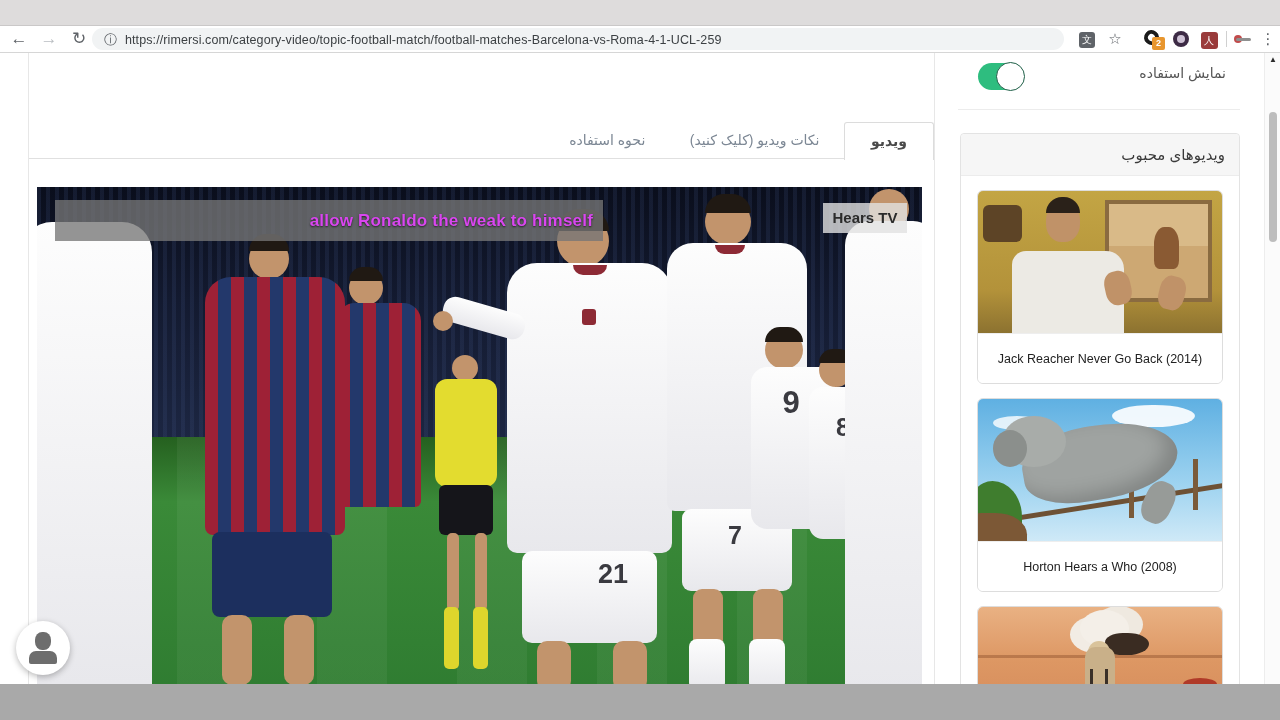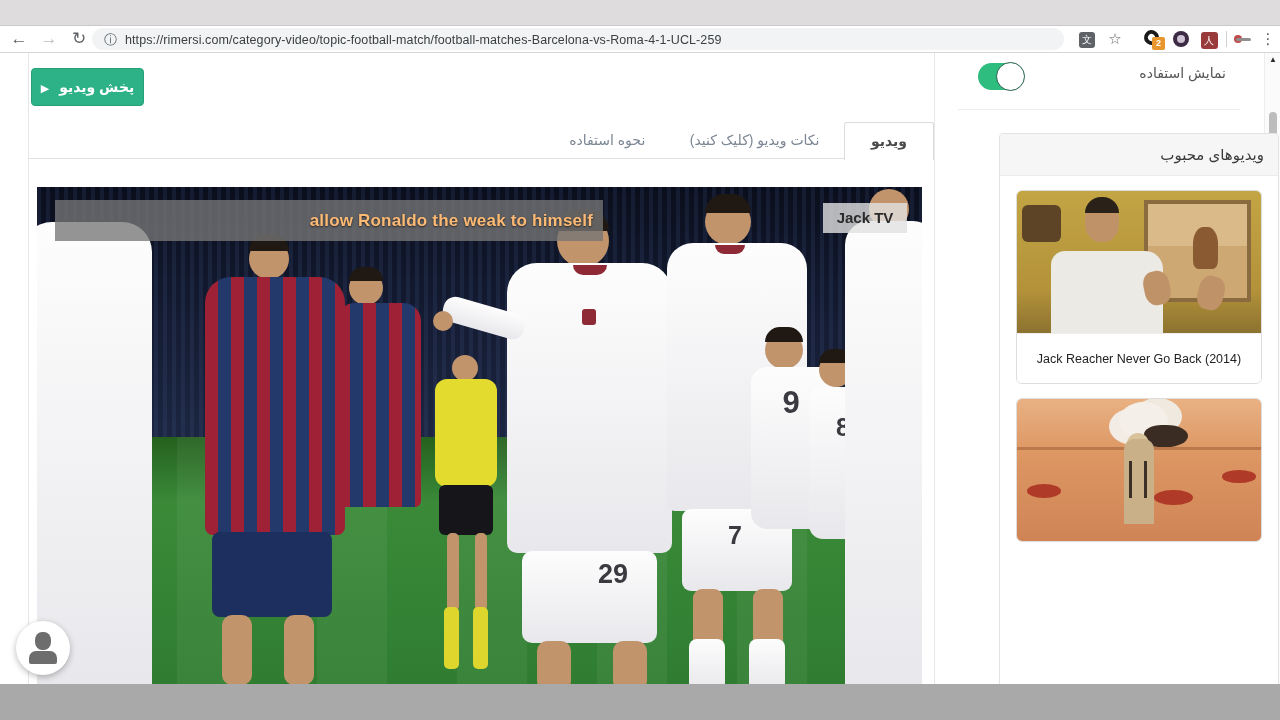--- a/index.html
+++ b/index.html
@@ -56,32 +56,32 @@
   .pitch { position:absolute; left:0; top:250px; width:100%; height:260px;
            background:linear-gradient(180deg,#25601f 0%,#3a8a38 25%,#2f7c31 100%); }
   .pitch:after { content:""; position:absolute; inset:0; background:repeating-linear-gradient(90deg, rgba(255,255,255,.05) 0 70px, transparent 70px 140px); }
   .ply, .ply div { position:absolute; }
   .skin { background:#c2946c; border-radius:50%; }
   .hair { background:#201913; border-radius:22px 22px 0 0; }
   .white-kit { background:linear-gradient(180deg,#fdfdfd,#e8e8ec); }
   .stripes { background:repeating-linear-gradient(90deg,#9e2136 0 13px,#23386b 13px 26px); }
   .jersey-num { font-weight:bold; color:#3a3a40; text-align:center; }
   .caption-bar { position:absolute; left:18px; top:13px; width:548px; height:41px; background:rgba(118,118,118,.78); z-index:5;
-                 color:#fdba74; font-weight:bold; font-size:17px; line-height:41px; text-align:right; padding-right:10px;
+                 color:#d946ef; font-weight:bold; font-size:17px; line-height:41px; text-align:right; padding-right:10px;
                  text-shadow:0 1px 2px rgba(0,0,0,.65); letter-spacing:.2px; }
   .watermark { position:absolute; left:786px; top:16px; width:84px; height:30px; background:rgba(225,225,225,.8); z-index:5;
                color:#2b2b2b; font-weight:bold; font-size:15px; line-height:30px; text-align:center; }
 
   
   .toggle-card { position:absolute; left:958px; top:53px; width:282px; height:57px; background:#fff; border-bottom:1px solid #ececec; }
   .toggle { position:absolute; left:20px; top:10px; width:44px; height:27px; background:#2ebd7f; border-radius:14px; cursor:pointer; }
   .toggle .knob { position:absolute; right:-3px; top:-1px; width:29px; height:29px; background:#fff; border:1px solid #1d5e46; border-radius:50%; }
   .toggle-label { position:absolute; right:14px; top:12px; font-size:14px; color:#555; direction:rtl; }
 
-  .popular-card { position:absolute; left:960px; top:133px; width:280px; height:560px; background:#fff; border:1px solid #e3e3e3; border-radius:4px 4px 0 0;margin-left:39px; }
+  .popular-card { position:absolute; left:960px; top:133px; width:280px; height:560px; background:#fff; border:1px solid #e3e3e3; border-radius:4px 4px 0 0; }
   .popular-header { height:42px; background:#f6f6f6; border-bottom:1px solid #ececec; border-radius:4px 4px 0 0;
                     line-height:42px; text-align:right; padding-right:14px; font-size:15px; color:#3a3a3a; direction:rtl; }
   .thumb-card { position:relative; width:246px; margin:14px auto 0 auto; border:1px solid #ddd; border-radius:6px; overflow:hidden; background:#fff; cursor:pointer; }
   .thumb-img { position:relative; width:100%; height:142px; overflow:hidden; }
   .thumb-img div { position:absolute; }
   .thumb-cap { height:50px; line-height:50px; text-align:center; font-size:12.5px; color:#222; background:#fff; border-top:1px solid #eee; }
 
   
   .jr-wall { inset:0; background:linear-gradient(180deg,#c3a544 0%,#b3923a 70%,#8c7230 100%); }
   .jr-paint { left:52%; top:6%; width:44%; height:72%; background:#cda873; border:4px solid #8a6b40; }
@@ -153,24 +153,20 @@
   </div>
   <div class="tb-ic ic-menu">⋮</div>
 </div>
 
 <div class="scrollbar">
   <div class="up">▲</div>
   <div class="thumb"></div>
 </div>
 
 <div class="main-col">
-  <div class="play-btn">
-    <span>پخش ویدیو</span>
-    <span class="tri">▶</span>
-  </div>
 
   <div class="tabbar">
     <span class="tab active">ویدیو</span>
     <span class="tab">نکات ویدیو (کلیک کنید)</span>
     <span class="tab">نحوه استفاده</span>
   </div>
   <div class="tabline"></div>
 </div>
 
 <div class="video">
@@ -204,21 +200,21 @@
   </div>
   <div class="ply">
     <div class="skin" style="left:520px;top:28px;width:52px;height:52px;"></div>
     <div class="hair" style="left:520px;top:22px;width:52px;height:22px;"></div>
     <div class="white-kit" style="left:470px;top:76px;width:165px;height:290px;border-radius:30px 30px 10px 10px;"></div>
     <div style="left:536px;top:78px;width:34px;height:10px;background:#8d2a35;border-radius:0 0 12px 12px;"></div>
     <div style="left:545px;top:122px;width:14px;height:16px;background:#8d2a35;border-radius:3px;"></div>
     <div class="white-kit" style="left:405px;top:118px;width:84px;height:26px;border-radius:12px;transform:rotate(16deg);"></div>
     <div class="skin" style="left:396px;top:124px;width:20px;height:20px;"></div>
     <div class="white-kit" style="left:485px;top:364px;width:135px;height:92px;border-radius:10px;"></div>
-    <div class="jersey-num" style="left:548px;top:372px;width:56px;font-size:27px;">29</div>
+    <div class="jersey-num" style="left:548px;top:372px;width:56px;font-size:27px;">21</div>
     <div class="skin" style="left:500px;top:454px;width:34px;height:50px;border-radius:10px;"></div>
     <div class="skin" style="left:576px;top:454px;width:34px;height:50px;border-radius:10px;"></div>
   </div>
   <div class="ply">
     <div class="skin" style="left:668px;top:12px;width:46px;height:46px;"></div>
     <div class="hair" style="left:668px;top:7px;width:46px;height:19px;"></div>
     <div class="white-kit" style="left:630px;top:56px;width:140px;height:268px;border-radius:26px 26px 8px 8px;"></div>
     <div style="left:678px;top:58px;width:30px;height:9px;background:#8d2a35;border-radius:0 0 10px 10px;"></div>
     <div class="white-kit" style="left:645px;top:322px;width:110px;height:82px;border-radius:9px;"></div>
     <div class="jersey-num" style="left:678px;top:334px;width:40px;font-size:25px;">7</div>
@@ -238,21 +234,21 @@
     <div class="hair" style="left:782px;top:162px;width:34px;height:14px;"></div>
     <div class="white-kit" style="left:772px;top:200px;width:72px;height:152px;border-radius:14px;"></div>
     <div class="jersey-num" style="left:780px;top:226px;width:52px;font-size:25px;">8</div>
   </div>
   <div class="ply">
     <div class="skin" style="left:832px;top:2px;width:40px;height:40px;"></div>
     <div class="white-kit" style="left:808px;top:34px;width:92px;height:470px;border-radius:24px 24px 0 0;"></div>
   </div>
 
   <div class="caption-bar">allow Ronaldo the weak to himself</div>
-  <div class="watermark">Jack TV</div>
+  <div class="watermark">Hears TV</div>
 </div>
 
 <div class="toggle-card">
   <div class="toggle">
       <div class="knob"></div>
     </div>
   <div class="toggle-label">نمایش استفاده</div>
 </div>
 
 <div class="popular-card">
@@ -268,20 +264,37 @@
       <div class="jr-shelf"></div>
       <div class="jr-shirt"></div>
       <div class="jr-head"></div>
       <div class="jr-hair"></div>
       <div class="jr-hand1"></div>
       <div class="jr-hand2"></div>
     </div>
     <div class="thumb-cap">Jack Reacher Never Go Back (2014)</div>
   </div>
 
+  <div class="thumb-card">
+    <div class="thumb-img">
+      <div class="ho-sky"></div>
+      <div class="ho-cloud1"></div>
+      <div class="ho-cloud2"></div>
+      <div class="ho-bridge"></div>
+      <div class="ho-post" style="left:62%;top:50%;height:34%;"></div>
+      <div class="ho-post" style="left:88%;top:42%;height:36%;"></div>
+      <div class="ho-body"></div>
+      <div class="ho-head"></div>
+      <div class="ho-ear"></div>
+      <div class="ho-leg"></div>
+      <div class="ho-green"></div>
+      <div class="ho-rock"></div>
+    </div>
+    <div class="thumb-cap">Horton Hears a Who (2008)</div>
+  </div>
 
   <div class="thumb-card">
     <div class="thumb-img">
       <div class="c3-bg"></div>
       <div class="c3-band"></div>
       <div class="c3-smoke"></div>
       <div class="c3-hat"></div>
       <div class="c3-head"></div>
       <div class="c3-figure"></div>
       <div class="c3-strap"></div>

